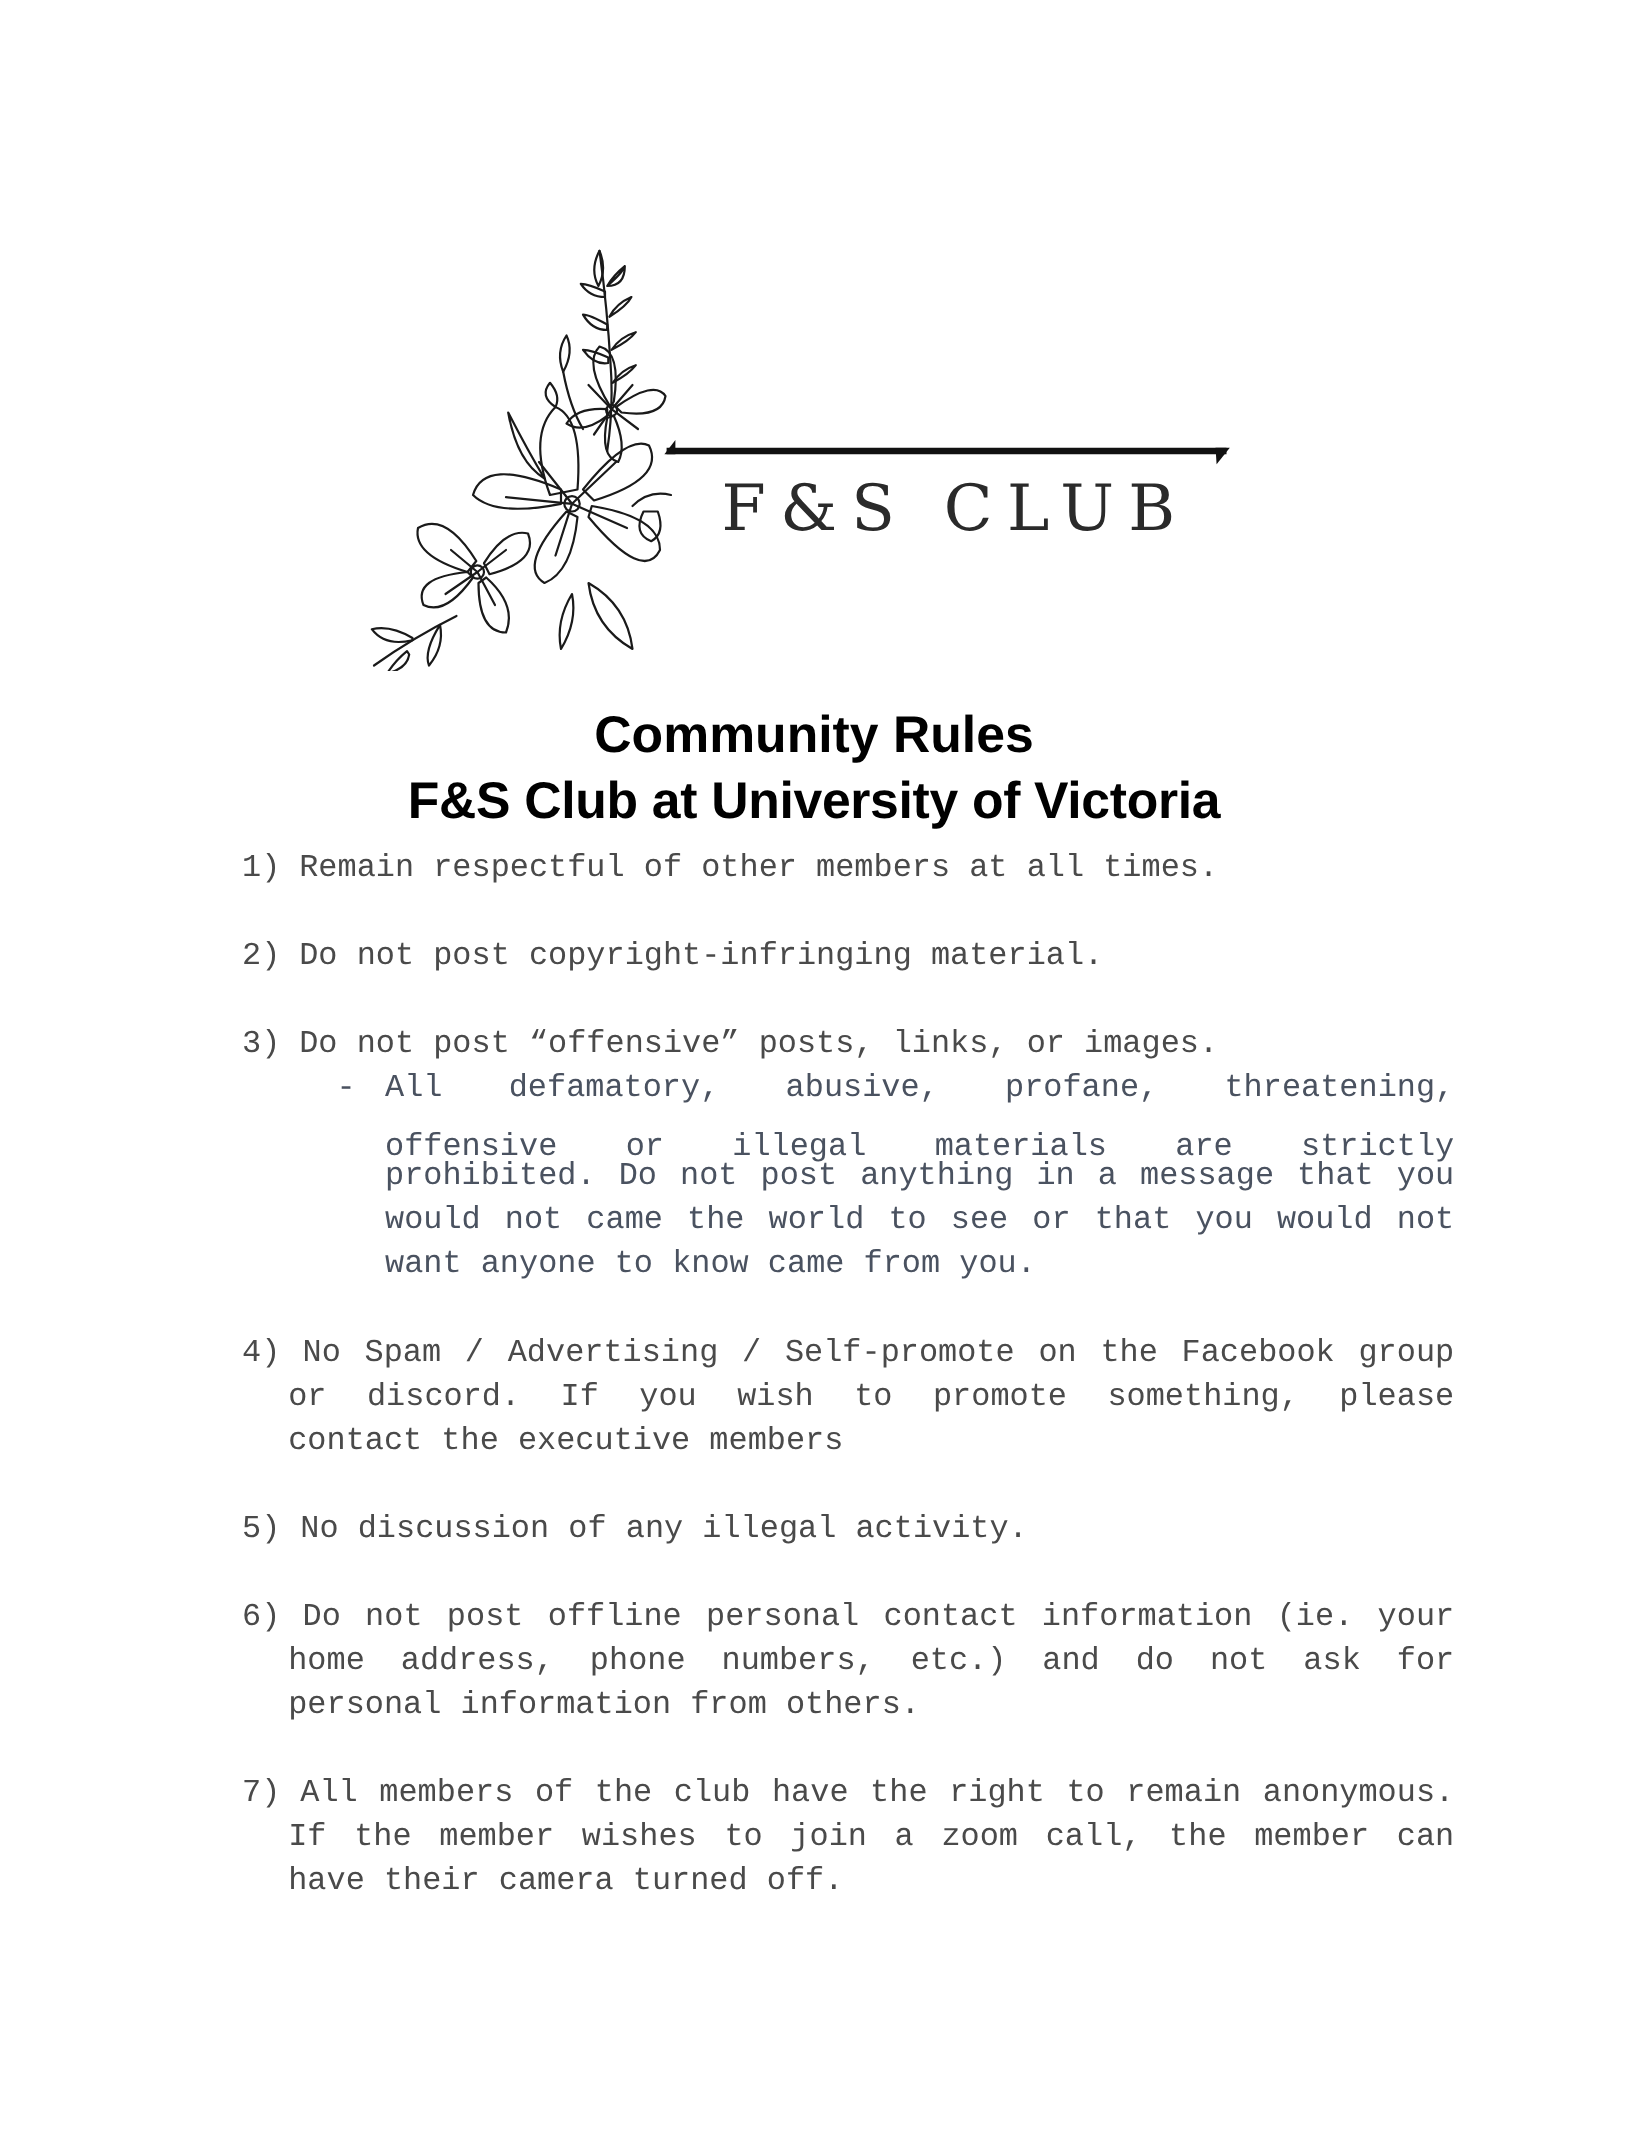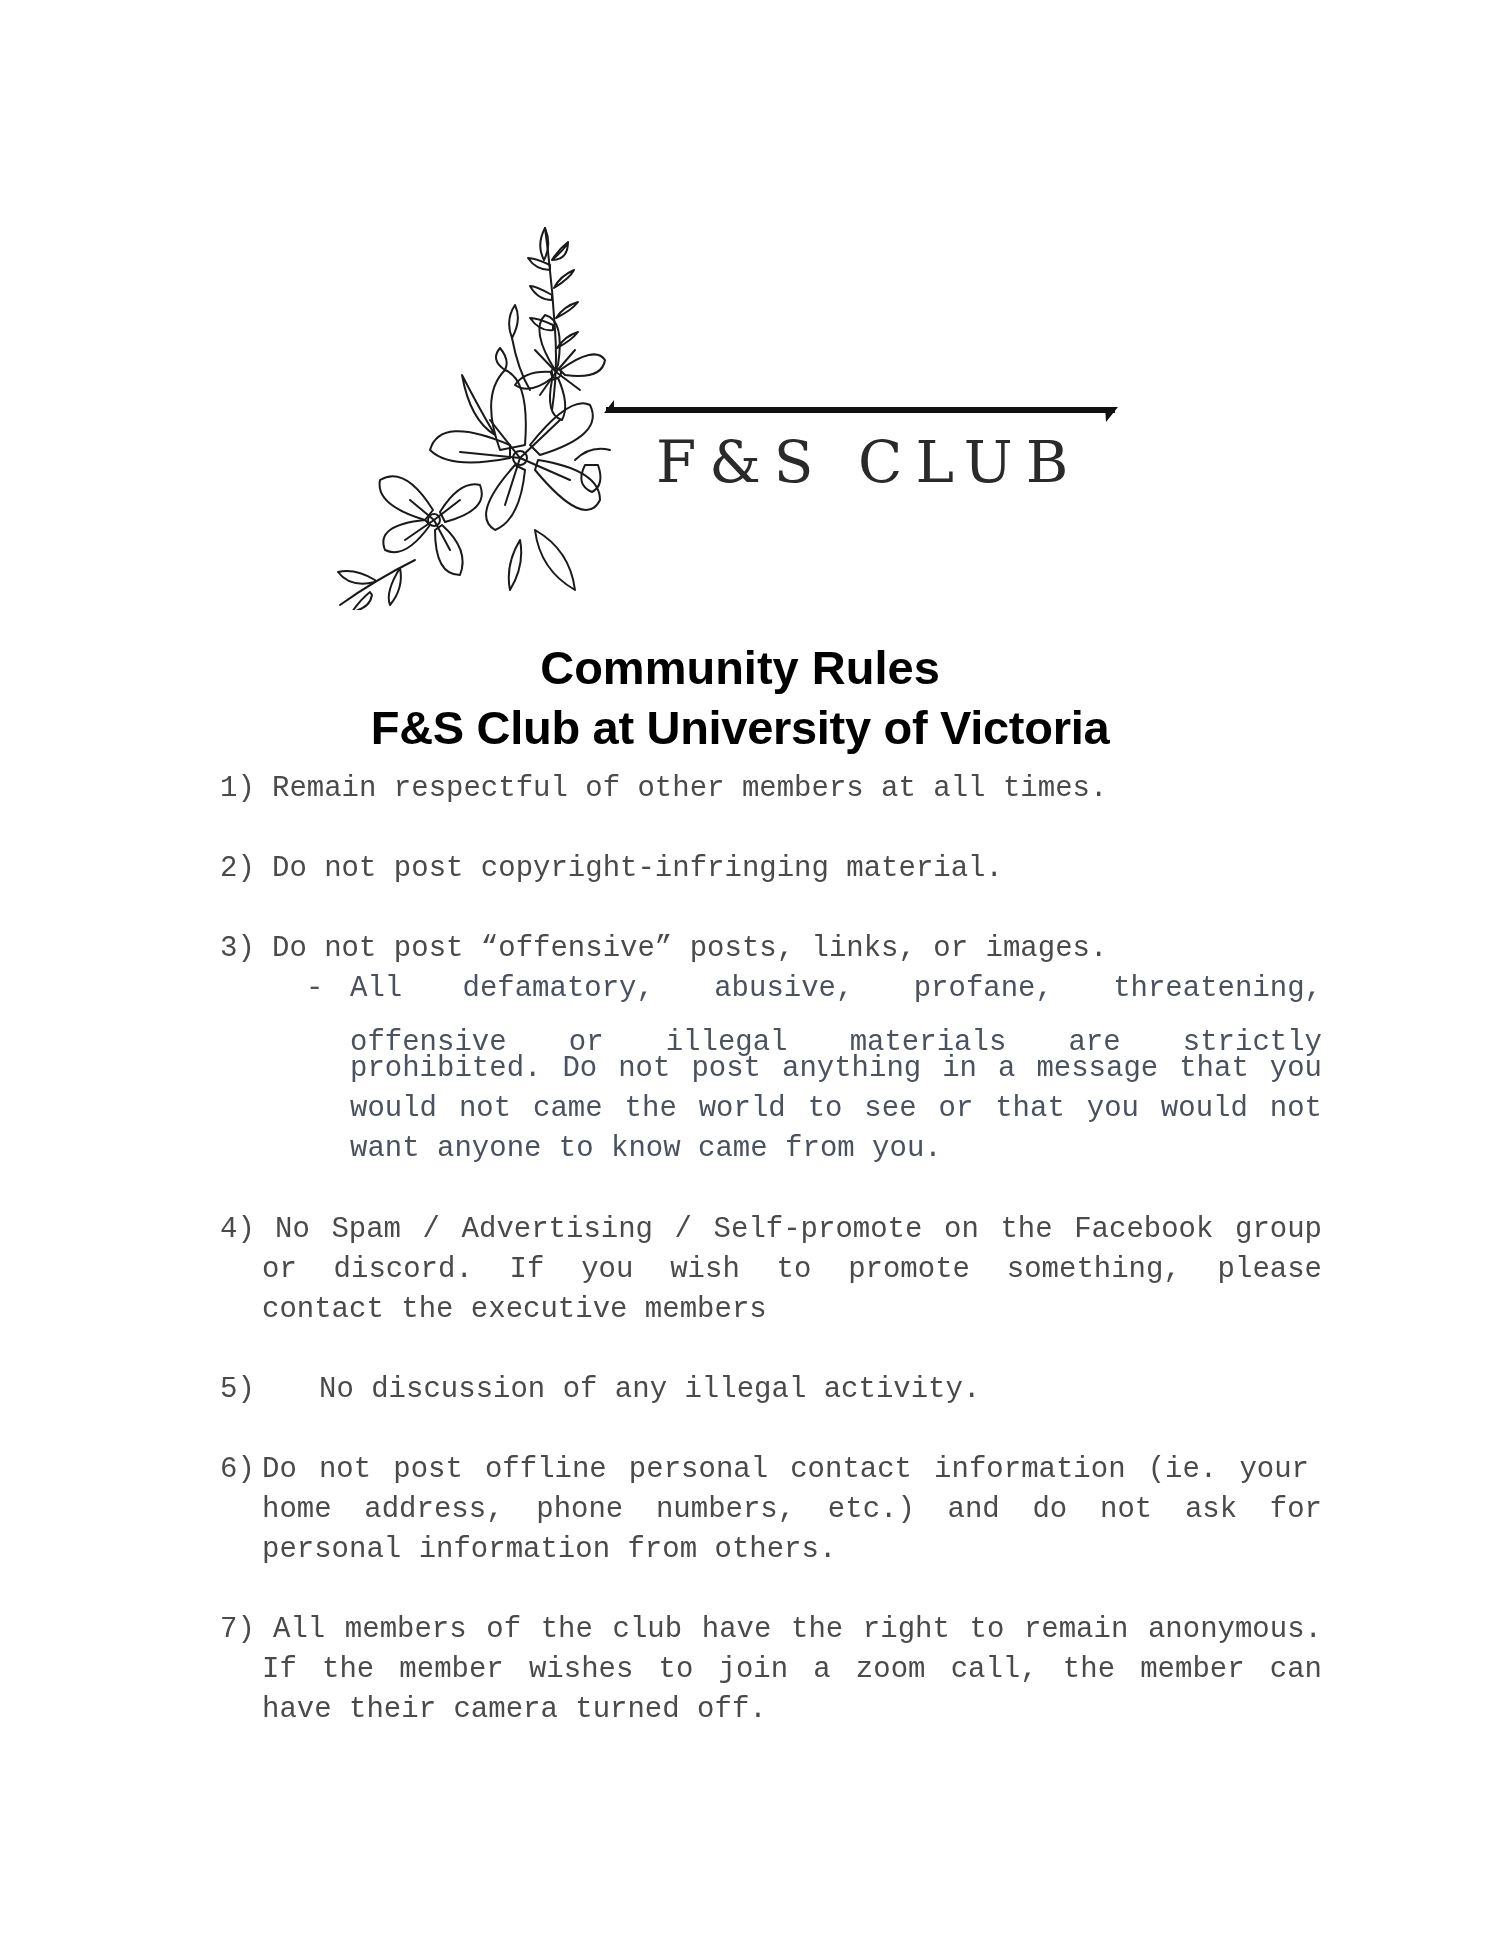--- a/index.html
+++ b/index.html
@@ -106,26 +106,26 @@
 
 <div>
   <div class="ln" style="left:220px;top:1210px;">4)</div>
   <div class="ln j" style="left:275px;top:1210px;width:1047px;">No Spam / Advertising / Self-promote on the Facebook group</div>
   <div class="ln j" style="left:262px;top:1250px;width:1060px;">or discord. If you wish to promote something, please</div>
   <div class="ln" style="left:262px;top:1290px;">contact the executive members</div>
 </div>
 
 <div>
   <div class="ln" style="left:220px;top:1370px;">5)</div>
-  <div class="ln" style="left:273px;top:1370px;margin-left:46px;">No discussion of any illegal activity.</div>
+  <div class="ln" style="left:273px;top:1370px;">No discussion of any illegal activity.</div>
 </div>
 
 <div>
   <div class="ln" style="left:220px;top:1450px;">6)</div>
-  <div class="ln j" style="left:262px;top:1450px;width:1047px;">Do not post offline personal contact information (ie. your</div>
+  <div class="ln j" style="left:275px;top:1450px;width:1047px;">Do not post offline personal contact information (ie. your</div>
   <div class="ln j" style="left:262px;top:1490px;width:1060px;">home address, phone numbers, etc.) and do not ask for</div>
   <div class="ln" style="left:262px;top:1530px;">personal information from others.</div>
 </div>
 
 <div>
   <div class="ln" style="left:220px;top:1610px;">7)</div>
   <div class="ln j" style="left:273px;top:1610px;width:1049px;">All members of the club have the right to remain anonymous.</div>
   <div class="ln j" style="left:262px;top:1650px;width:1060px;">If the member wishes to join a zoom call, the member can</div>
   <div class="ln" style="left:262px;top:1690px;">have their camera turned off.</div>
 </div>

